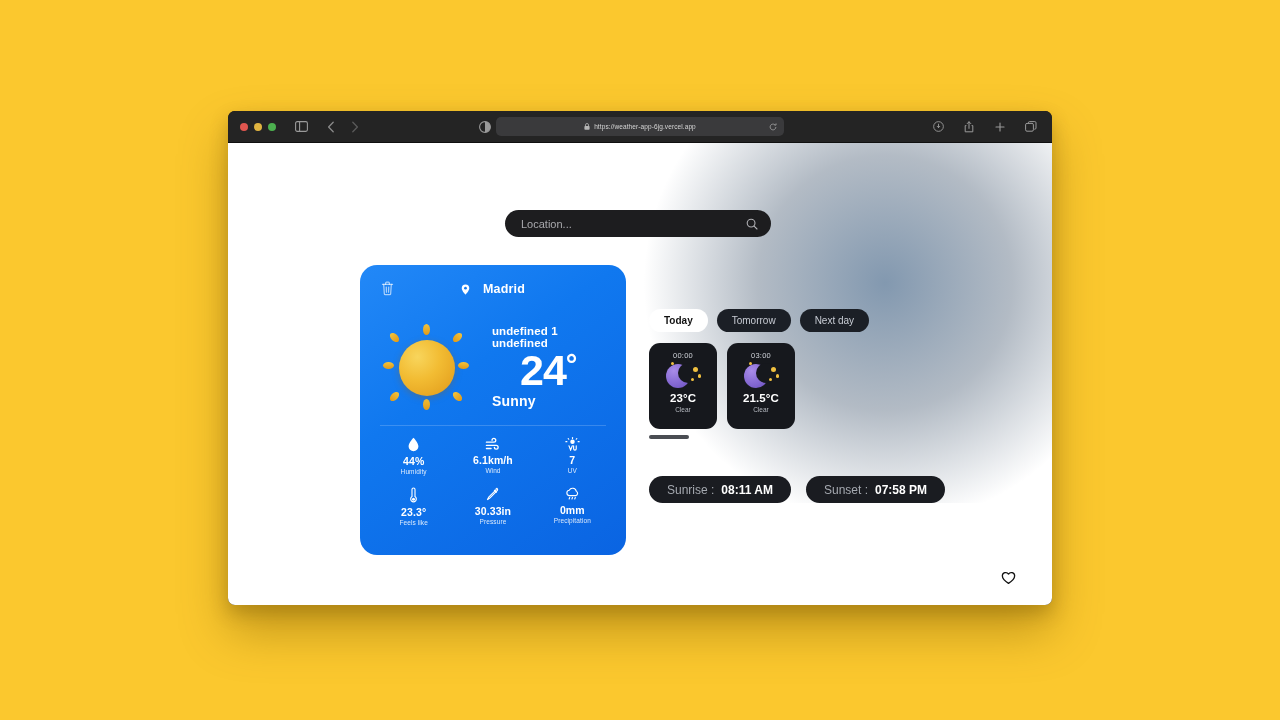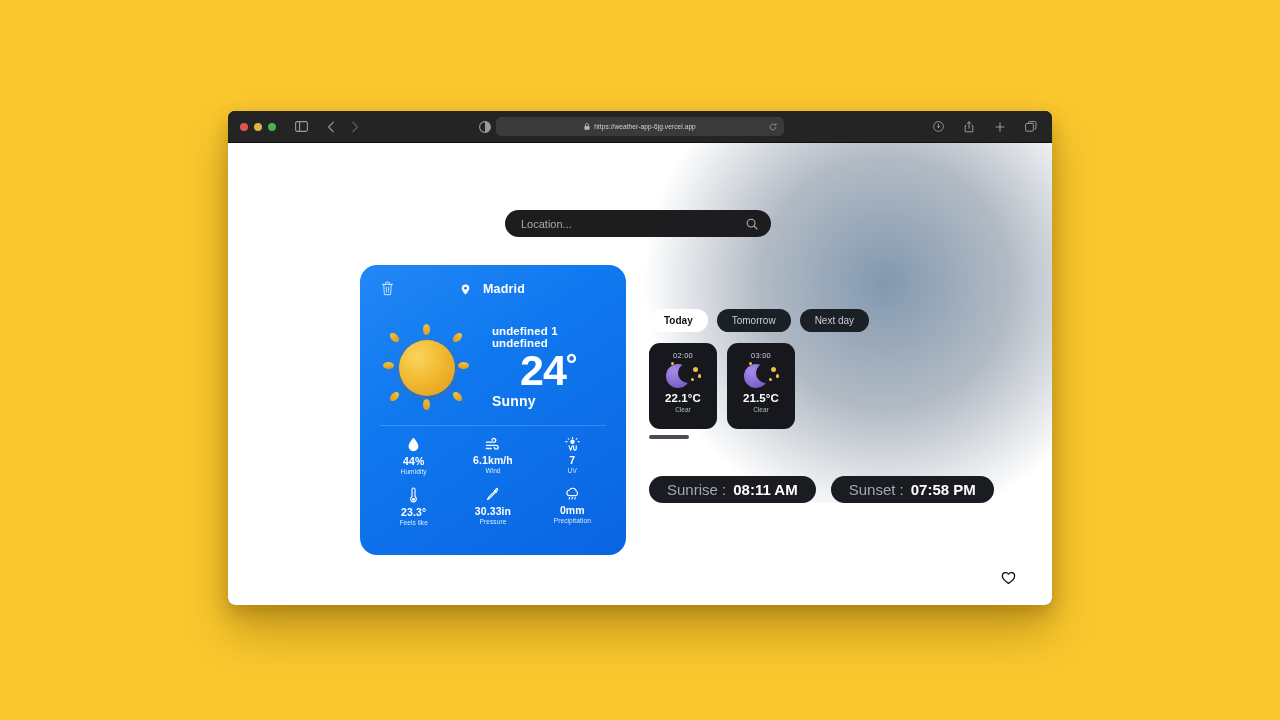--- a/index.html
+++ b/index.html
@@ -287,21 +287,21 @@
 
   .sun-times {
     position: absolute; left: 421px; top: 333px;
     display: flex; gap: 15px;
   }
   .sun-pill {
     height: 27px; padding: 0 18px;
     background: #1a1c21;
     border-radius: 14px;
     display: flex; align-items: center;
-    font-size: 15px;
+    font-size: 12px;
     color: #a5a9b0;
     white-space: nowrap;
   }
   .sun-pill b { color: #ffffff; font-weight: bold; margin-left: 7px; }
 
   .fav-btn {
     position: absolute; left: 765px; top: 420px;
     width: 30px; height: 30px;
     border-radius: 50%;
     background: #ffffff;
@@ -537,35 +537,35 @@
 
     <div class="tabs">
       <button class="tab active">Today</button>
       <button class="tab">Tomorrow</button>
       <button class="tab">Next day</button>
     </div>
 
     <div class="hourly-viewport">
       <div class="hourly-track">
 
-
-
         <div class="hour-card">
-          <span class="hour-time">02:00</span>
+          <span class="hour-time">00:00</span>
           <span class="moon">
             <span class="moon-body"></span>
               <span class="moon-bite"></span>
             <span class="star s4"></span>
               <span class="star s1"></span>
             <span class="star s2"></span>
               <span class="star s3"></span>
           </span>
-          <span class="hour-temp">22.1°C</span>
+          <span class="hour-temp">23°C</span>
           <span class="hour-cond">Clear</span>
         </div>
+
+
 
         <div class="hour-card">
           <span class="hour-time">03:00</span>
           <span class="moon">
             <span class="moon-body"></span>
               <span class="moon-bite"></span>
             <span class="star s4"></span>
               <span class="star s1"></span>
             <span class="star s2"></span>
               <span class="star s3"></span>

